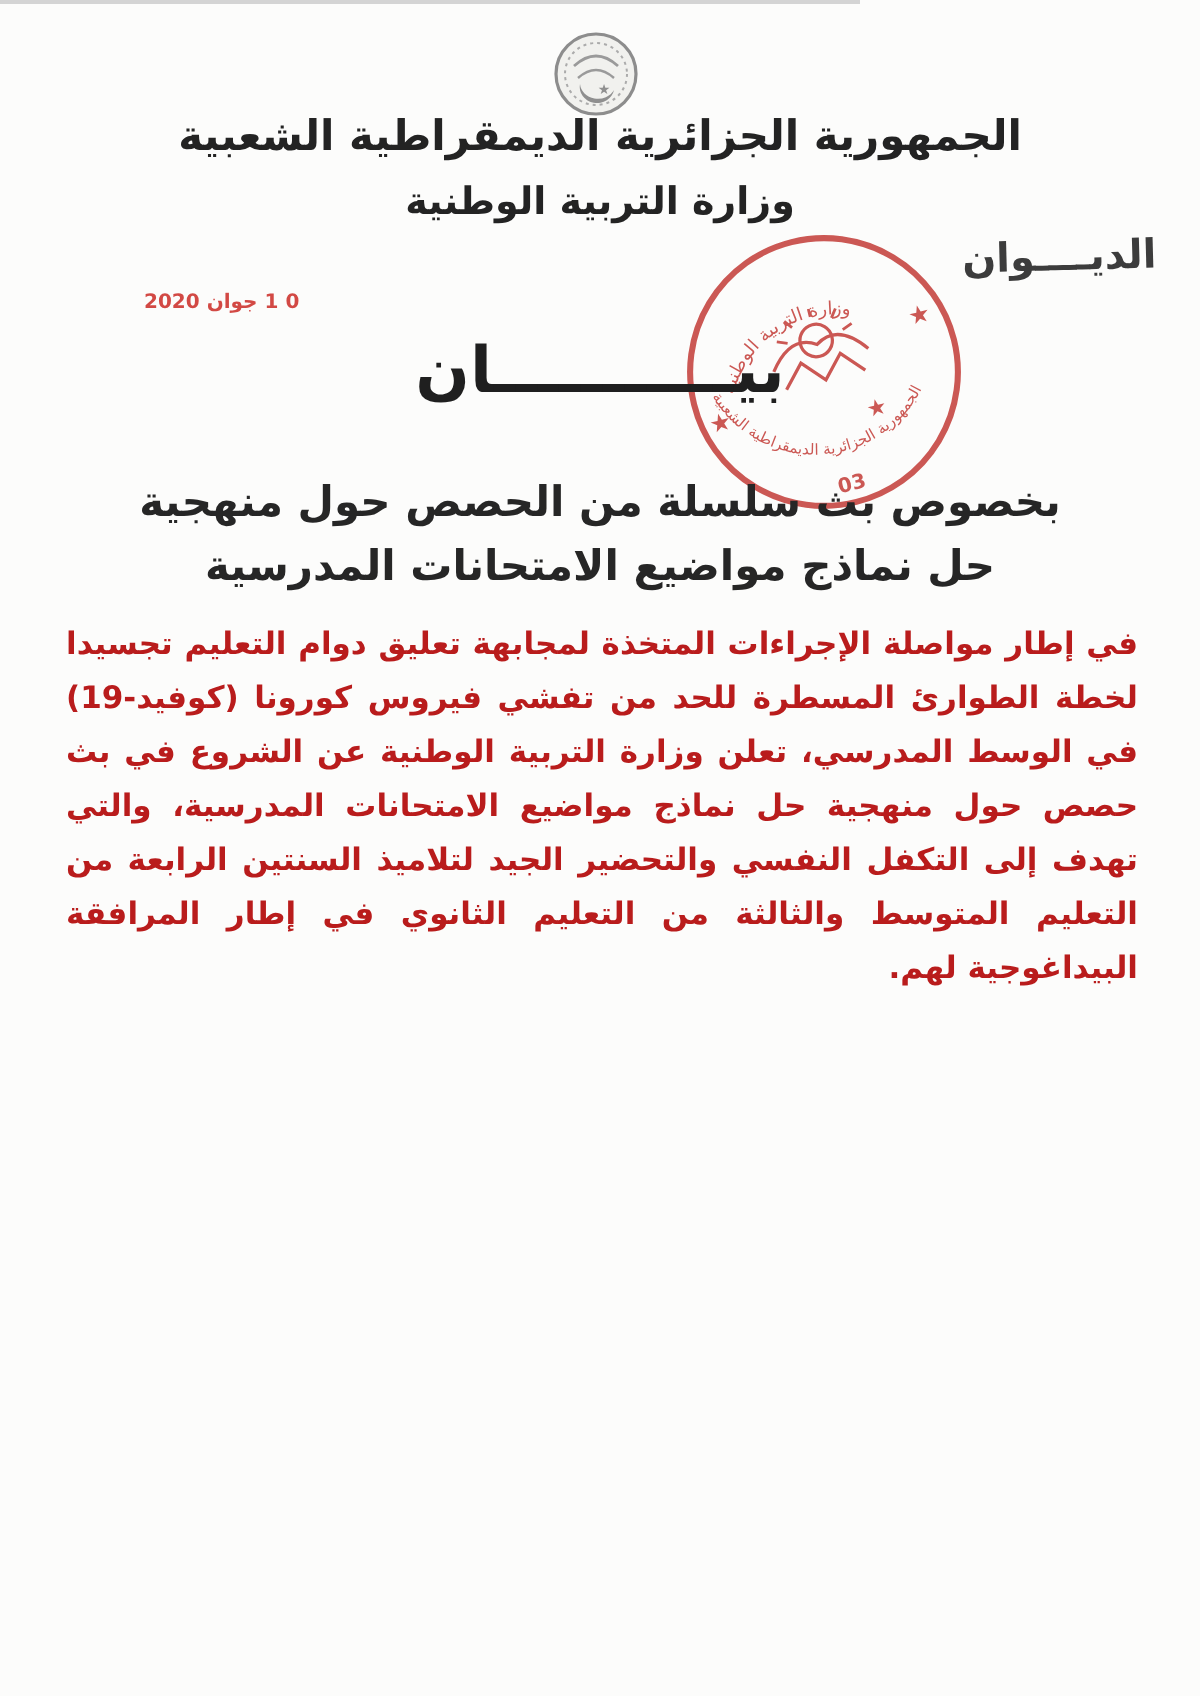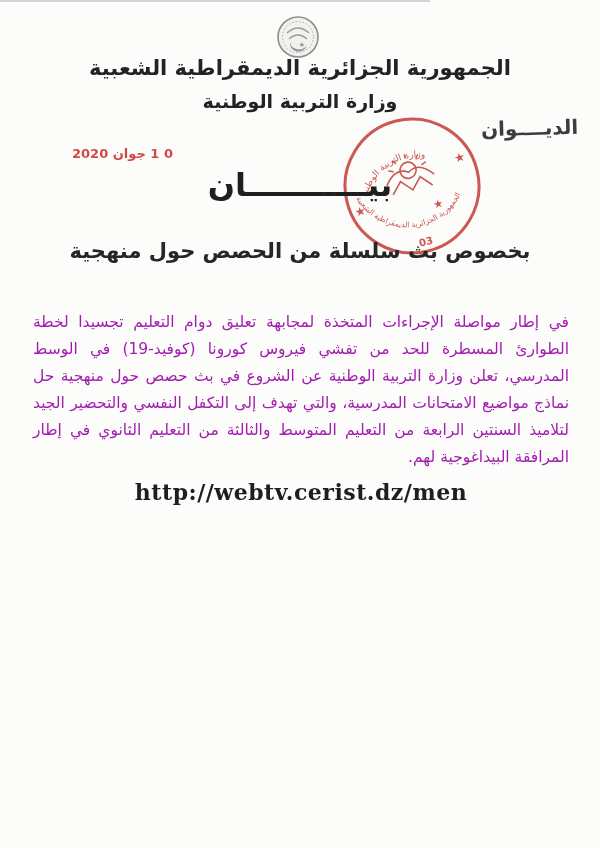--- a/index.html
+++ b/index.html
@@ -24,21 +24,21 @@
   }
   .hdr-republic{top:56px;font-size:21px;letter-spacing:0px;color:#232323;}
   .hdr-ministry{top:90px;font-size:19px;color:#232323;}
   .diwan{
     position:absolute;right:22px;top:116px;
     direction:rtl;font-size:20px;font-weight:bold;color:#3c3c3c;
     transform:rotate(-1.5deg);
   }
   .date-stamp{
     position:absolute;left:72px;top:146px;
-    direction:rtl;font-size:13px;font-weight:bold;
+    direction:rtl;font-size:10px;font-weight:bold;
     color:#cf3a35;letter-spacing:1px;
     font-family:"DejaVu Sans",sans-serif;
     opacity:.92;
   }
   .seal{
     position:absolute;left:341px;top:115px;width:142px;height:142px;
     opacity:.88;
   }
   .doc-title{
     position:absolute;left:0;right:0;top:166px;text-align:center;
@@ -50,21 +50,21 @@
     direction:rtl;font-size:21px;font-weight:bold;color:#262626;
     z-index:3;
   }
   .subtitle-1{top:239px;}
   .subtitle-2{top:271px;}
   .content{
     position:absolute;top:309px;left:33px;right:31px;z-index:2;
   }
   .content p{
     margin:0;direction:rtl;text-align:justify;
-    font-size:15.5px;line-height:27px;font-weight:normal;color:#a21caf;
+    font-size:15.5px;line-height:27px;font-weight:bold;color:#b91c1c;
   }
   .weblink{
     margin-top:8px;text-align:center;direction:ltr;
     font-family:"DejaVu Serif",serif;font-size:22px;font-weight:600;
     color:#1e1e1e;letter-spacing:.5px;
   }
   svg text{font-family:"DejaVu Sans",sans-serif;}
 </style>
 </head>
 <body>
@@ -111,19 +111,19 @@
       <path d="M 50 74 L 60 63 L 70 74 L 80 63 L 90 74" stroke-width="1.6"></path>
       <path d="M 50 80 A 23 23 0 1 0 96 95 A 18 18 0 1 1 50 80 Z" fill="#c5423d" stroke="none" opacity="0.85"></path>
       <text x="86" y="97" font-size="11" fill="#c5423d" stroke="none">★</text>
       <text x="70" y="130" font-size="10" fill="#c5423d" stroke="none" text-anchor="middle" font-weight="bold">03</text>
     </g>
   </svg>
 
   <div class="doc-title">بيـــــــــــان</div>
 
   <div class="subtitle subtitle-1">بخصوص بث سلسلة من الحصص حول منهجية</div>
+  <div class="subtitle subtitle-2">حل نماذج مواضيع الامتحانات المدرسية</div>
 
   <div class="content">
     <p>في إطار مواصلة الإجراءات المتخذة لمجابهة تعليق دوام التعليم تجسيدا لخطة الطوارئ المسطرة للحد من تفشي فيروس كورونا (كوفيد-19) في الوسط المدرسي، تعلن وزارة التربية الوطنية عن الشروع في بث حصص حول منهجية حل نماذج مواضيع الامتحانات المدرسية، والتي تهدف إلى التكفل النفسي والتحضير الجيد لتلاميذ السنتين الرابعة من التعليم المتوسط والثالثة من التعليم الثانوي في إطار المرافقة البيداغوجية لهم.</p>
-    <div class="weblink">http://webtv.cerist.dz/men</div>
   </div>
 
 </div>
 
 </body></html>

